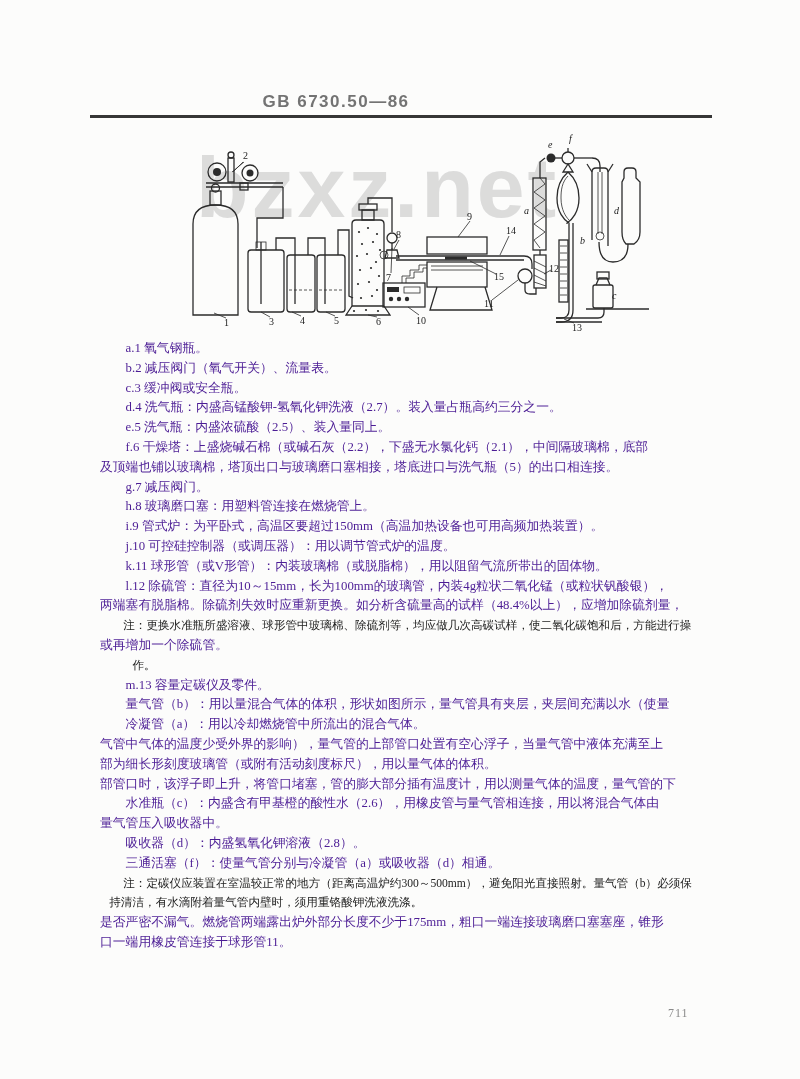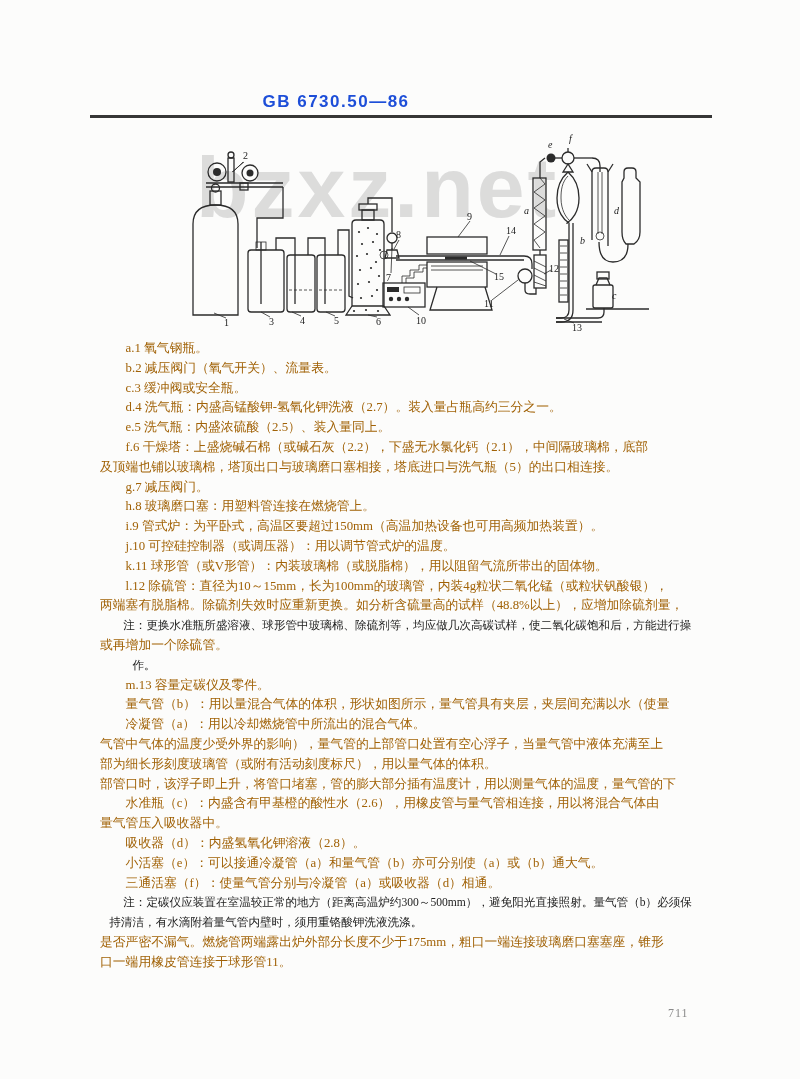--- a/index.html
+++ b/index.html
@@ -6,21 +6,21 @@
   #page{
     position:relative;width:800px;height:1079px;margin:0 auto;
     background:#fcfcfb;overflow:hidden;
     font-family:"Liberation Serif","DejaVu Serif",serif;
     color:#1c1c1c;
   }
   
   #std-number{
     position:absolute;top:92px;left:0;width:672px;text-align:center;
     font-family:"Liberation Sans","DejaVu Sans",sans-serif;
-    font-weight:700;font-size:17px;letter-spacing:1.5px;color:#1d4ed8;
+    font-weight:700;font-size:17px;letter-spacing:1.5px;color:#737373;
   }
   #header-rule{
     position:absolute;top:115px;left:90px;width:622px;height:3px;
     background:#1a1a1a;opacity:.88;
   }
   
   #watermark{
     position:absolute;top:138px;left:196px;
     font-family:"Liberation Sans","DejaVu Sans",sans-serif;
     font-weight:700;font-size:86px;letter-spacing:3px;
@@ -32,21 +32,21 @@
   .ln{stroke:#2b2b2b;stroke-width:1.3;fill:none;}
   .lnthin{stroke:#2b2b2b;stroke-width:.8;fill:none;}
   .fillb{fill:#2b2b2b;stroke:none;}
   .lbl{font-family:"Liberation Serif","DejaVu Serif",serif;font-size:10px;fill:#1d1d1d;}
   .lbl-i{font-family:"Liberation Serif","DejaVu Serif",serif;font-size:10px;font-style:italic;fill:#1d1d1d;}
   
   #body-text{
     position:absolute;top:339px;left:100px;width:618px;
     font-size:12.8px;line-height:19.8px;
   }
-  .text-line{white-space:nowrap;height:19.8px;color:#a16207;}
+  .text-line{white-space:nowrap;height:19.8px;color:#4c1d95;}
   .text-line.note{font-size:11.6px;color:#222;}
   
   #page-number{
     position:absolute;top:1006px;left:668px;
     font-size:12px;color:#8a8a8a;letter-spacing:1px;
   }
 </style>
 </head>
 <body>
 
@@ -279,34 +279,33 @@
       <div class="text-line" style="padding-left: 2em;">d.4 洗气瓶：内盛高锰酸钾-氢氧化钾洗液（2.7）。装入量占瓶高约三分之一。</div>
       <div class="text-line" style="padding-left: 2em;">e.5 洗气瓶：内盛浓硫酸（2.5）、装入量同上。</div>
       <div class="text-line" style="padding-left: 2em;">f.6 干燥塔：上盛烧碱石棉（或碱石灰（2.2），下盛无水氯化钙（2.1），中间隔玻璃棉，底部</div>
       <div class="text-line" style="padding-left: 0em;">及顶端也铺以玻璃棉，塔顶出口与玻璃磨口塞相接，塔底进口与洗气瓶（5）的出口相连接。</div>
       <div class="text-line" style="padding-left: 2em;">g.7 减压阀门。</div>
       <div class="text-line" style="padding-left: 2em;">h.8 玻璃磨口塞：用塑料管连接在燃烧管上。</div>
       <div class="text-line" style="padding-left: 2em;">i.9 管式炉：为平卧式，高温区要超过150mm（高温加热设备也可用高频加热装置）。</div>
       <div class="text-line" style="padding-left: 2em;">j.10 可控硅控制器（或调压器）：用以调节管式炉的温度。</div>
       <div class="text-line" style="padding-left: 2em;">k.11 球形管（或V形管）：内装玻璃棉（或脱脂棉），用以阻留气流所带出的固体物。</div>
       <div class="text-line" style="padding-left: 2em;">l.12 除硫管：直径为10～15mm，长为100mm的玻璃管，内装4g粒状二氧化锰（或粒状钒酸银），</div>
-      <div class="text-line" style="padding-left: 0em;">两端塞有脱脂棉。除硫剂失效时应重新更换。如分析含硫量高的试样（48.8%以上），应增加除硫剂量，</div>
+      <div class="text-line" style="padding-left: 0em;">两端塞有脱脂棉。除硫剂失效时应重新更换。如分析含硫量高的试样（48.4%以上），应增加除硫剂量，</div>
       <div class="text-line note" style="padding-left: 2em;">注：更换水准瓶所盛溶液、球形管中玻璃棉、除硫剂等，均应做几次高碳试样，使二氧化碳饱和后，方能进行操</div>
       <div class="text-line" style="padding-left: 0em;">或再增加一个除硫管。</div>
       <div class="text-line note" style="padding-left: 2.8em;">作。</div>
       <div class="text-line" style="padding-left: 2em;">m.13 容量定碳仪及零件。</div>
       <div class="text-line" style="padding-left: 2em;">量气管（b）：用以量混合气体的体积，形状如图所示，量气管具有夹层，夹层间充满以水（使量</div>
       <div class="text-line" style="padding-left: 2em;">冷凝管（a）：用以冷却燃烧管中所流出的混合气体。</div>
       <div class="text-line" style="padding-left: 0em;">气管中气体的温度少受外界的影响），量气管的上部管口处置有空心浮子，当量气管中液体充满至上</div>
       <div class="text-line" style="padding-left: 0em;">部为细长形刻度玻璃管（或附有活动刻度标尺），用以量气体的体积。</div>
       <div class="text-line" style="padding-left: 0em;">部管口时，该浮子即上升，将管口堵塞，管的膨大部分插有温度计，用以测量气体的温度，量气管的下</div>
       <div class="text-line" style="padding-left: 2em;">水准瓶（c）：内盛含有甲基橙的酸性水（2.6），用橡皮管与量气管相连接，用以将混合气体由</div>
       <div class="text-line" style="padding-left: 0em;">量气管压入吸收器中。</div>
       <div class="text-line" style="padding-left: 2em;">吸收器（d）：内盛氢氧化钾溶液（2.8）。</div>
-      <div class="text-line" style="padding-left: 2em;">小活塞（e）：可以接通冷凝管（a）和量气管（b）亦可分别使（a）或（b）通大气。</div>
       <div class="text-line" style="padding-left: 2em;">三通活塞（f）：使量气管分别与冷凝管（a）或吸收器（d）相通。</div>
       <div class="text-line note" style="padding-left: 2em;">注：定碳仪应装置在室温较正常的地方（距离高温炉约300～500mm），避免阳光直接照射。量气管（b）必须保</div>
       <div class="text-line note" style="padding-left: 0.8em;">持清洁，有水滴附着量气管内壁时，须用重铬酸钾洗液洗涤。</div>
       <div class="text-line" style="padding-left: 0em;">是否严密不漏气。燃烧管两端露出炉外部分长度不少于175mm，粗口一端连接玻璃磨口塞塞座，锥形</div>
       <div class="text-line" style="padding-left: 0em;">口一端用橡皮管连接于球形管11。</div>
     </div>
 
   <div id="page-number">711</div>
 
 </div>

